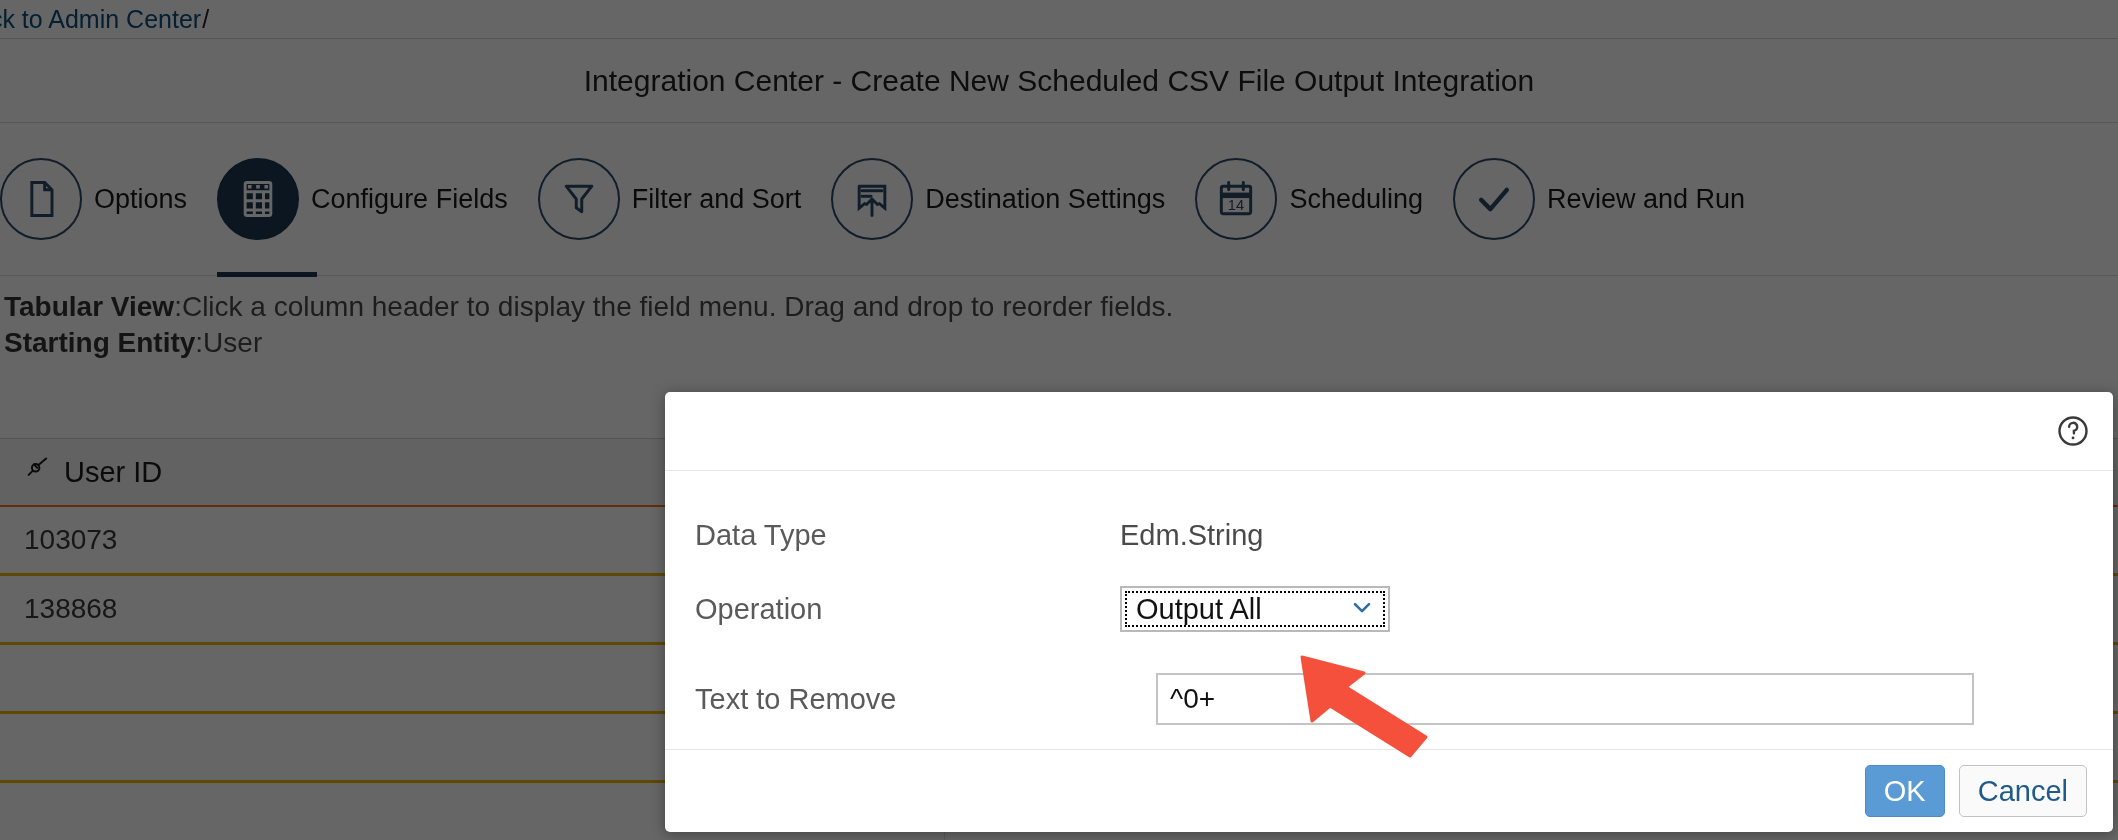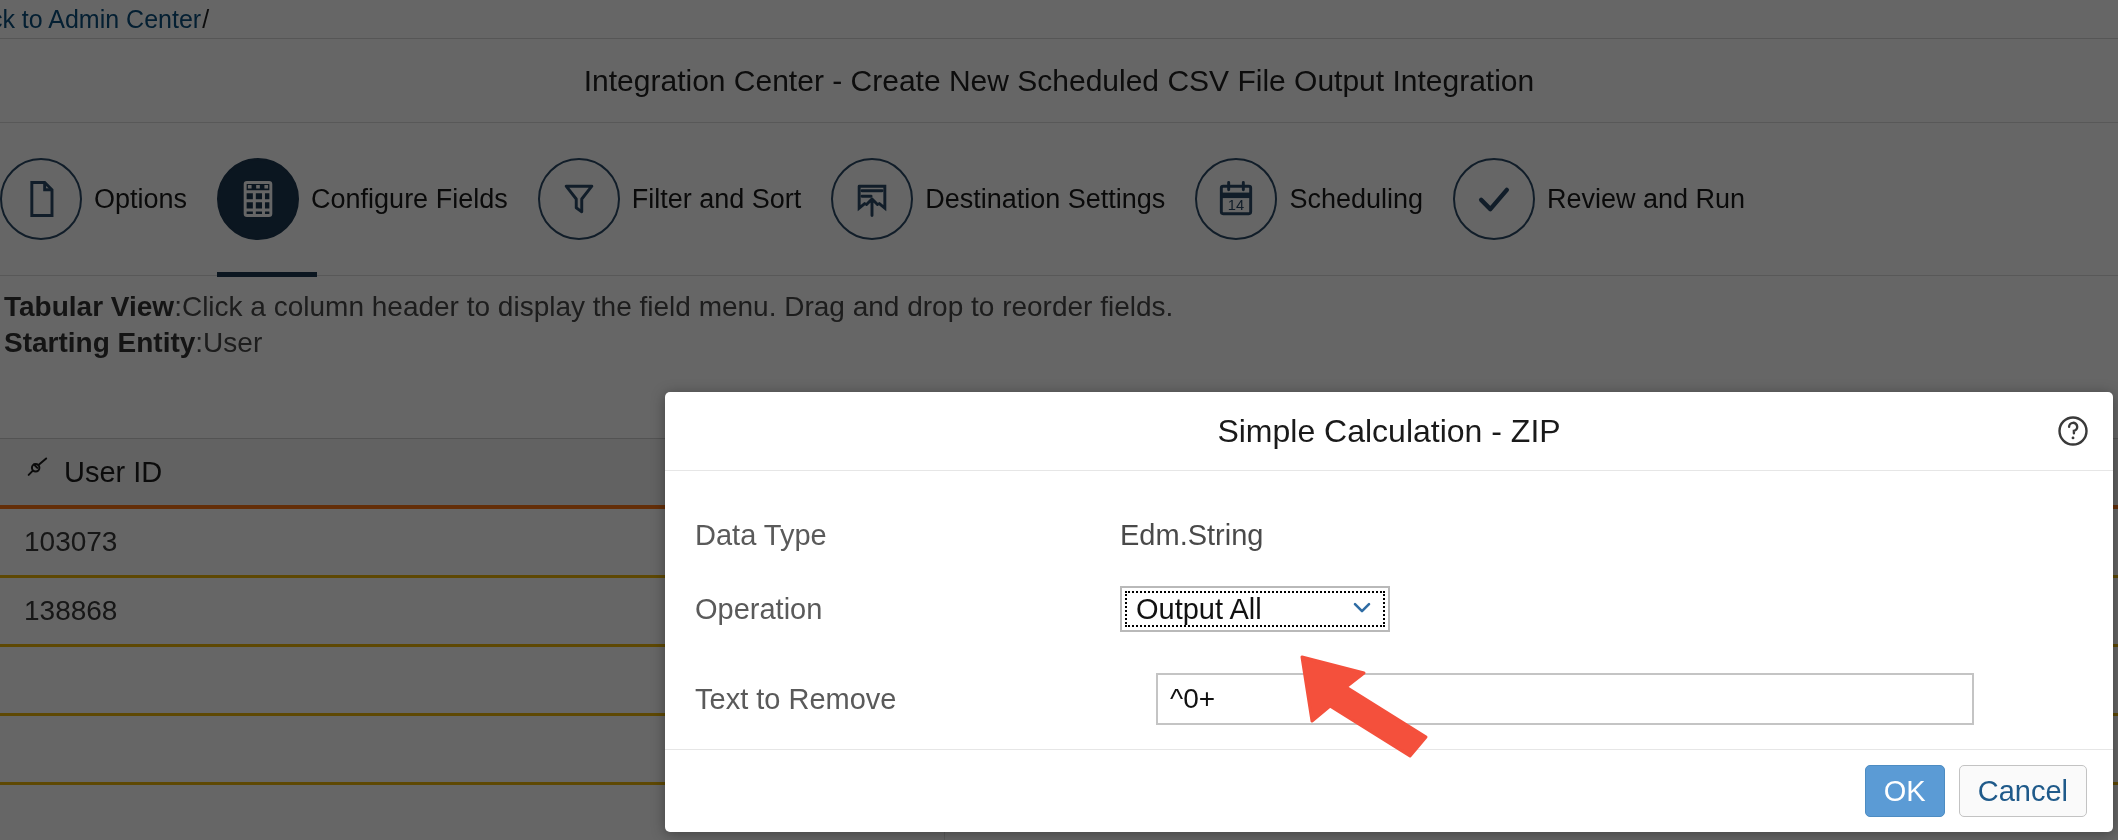--- a/index.html
+++ b/index.html
@@ -152,21 +152,21 @@
   }
   table.grid {
     border-collapse: collapse;
     width: 2118px;
     table-layout: fixed;
   }
   table.grid th {
     height: 66px;
     background: #f4f4f4;
     border-top: 1px solid #cfcfcf;
-    border-bottom: 4px solid #f97316;
+    border-bottom: 2px solid #f97316;
     border-right: 1px solid #d7d7d7;
     text-align: left;
     padding: 0 0 0 24px;
     font-size: 29px;
     font-weight: normal;
     color: #1c1c1c;
   }
   table.grid th .th-inner {
     display: flex;
     align-items: center;
@@ -472,21 +472,20 @@
     </table>
   </div>
 
 </div>
 
 <div id="scrim"></div>
 
 <div class="modal">
 
   <div class="modal-header">
-    <span class="modal-title">Simple Calculation - ZIP</span>
     <span class="modal-help">
       <svg width="36" height="36" viewBox="0 0 24 24" fill="none" stroke="#3a3a3a" stroke-width="1.6">
         <circle cx="12" cy="12" r="9"></circle>
         <path d="M9.4 9.2a2.7 2.7 0 1 1 3.2 2.7v1.6" stroke-linecap="round"></path>
         <circle cx="12" cy="16.6" r="0.95" fill="#3a3a3a" stroke="none"></circle>
       </svg>
     </span>
   </div>
 
   <div class="modal-body">

